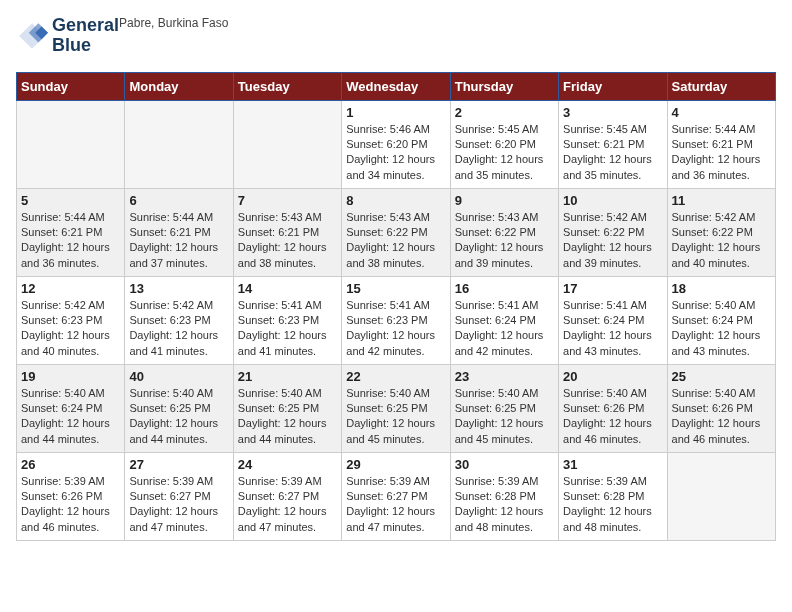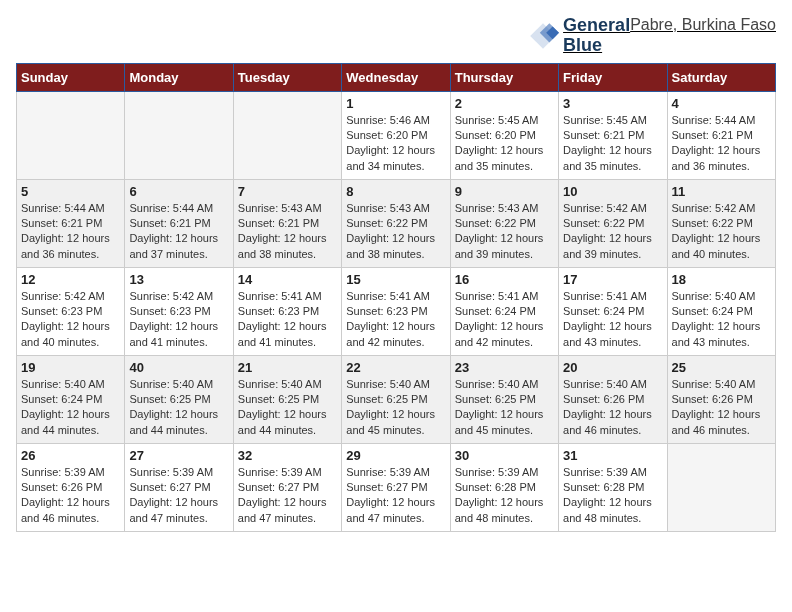--- a/index.html
+++ b/index.html
@@ -5,24 +5,23 @@
     * { box-sizing: border-box; margin: 0; padding: 0; }
     body {
       font-family: Arial, sans-serif;
       background: #fff;
       width: 792px;
       min-height: 612px;
       padding: 16px;
     }
     .header {
       display: flex;
-      justify-content: flex-end;
+      justify-content: flex-start;
       align-items: flex-start;
-      margin-bottom: 7px;
-      text-decoration: underline;
+      margin-bottom: 16px;
     }
     .logo {
       display: flex;
       align-items: center;
     }
     .logo-text {
       font-size: 18px;
       font-weight: bold;
       color: #1a3a5c;
       line-height: 1.1;
@@ -34,21 +33,21 @@
     }
     .title-block {
       text-align: right;
     }
     .month-title {
       font-size: 36px;
       font-weight: bold;
       color: #222;
     }
     .location {
-      font-size: 16px;
+      font-size: 12px;
       color: #444;
     }
     .calendar {
       width: 100%;
       border-collapse: collapse;
       font-size: 11px;
     }
     .calendar th {
       background: #7f1d1d;
       color: #fff;
@@ -312,21 +311,21 @@
 and 46 minutes.</div>
         </td>
         <td>
           <div class="day-num">27</div>
           <div class="day-info" style="white-space: pre-line;">Sunrise: 5:39 AM
 Sunset: 6:27 PM
 Daylight: 12 hours
 and 47 minutes.</div>
         </td>
         <td>
-          <div class="day-num">32</div>
+          <div class="day-num">24</div>
           <div class="day-info" style="white-space: pre-line;">Sunrise: 5:39 AM
 Sunset: 6:27 PM
 Daylight: 12 hours
 and 47 minutes.</div>
         </td>
         <td>
           <div class="day-num">29</div>
           <div class="day-info" style="white-space: pre-line;">Sunrise: 5:39 AM
 Sunset: 6:27 PM
 Daylight: 12 hours

